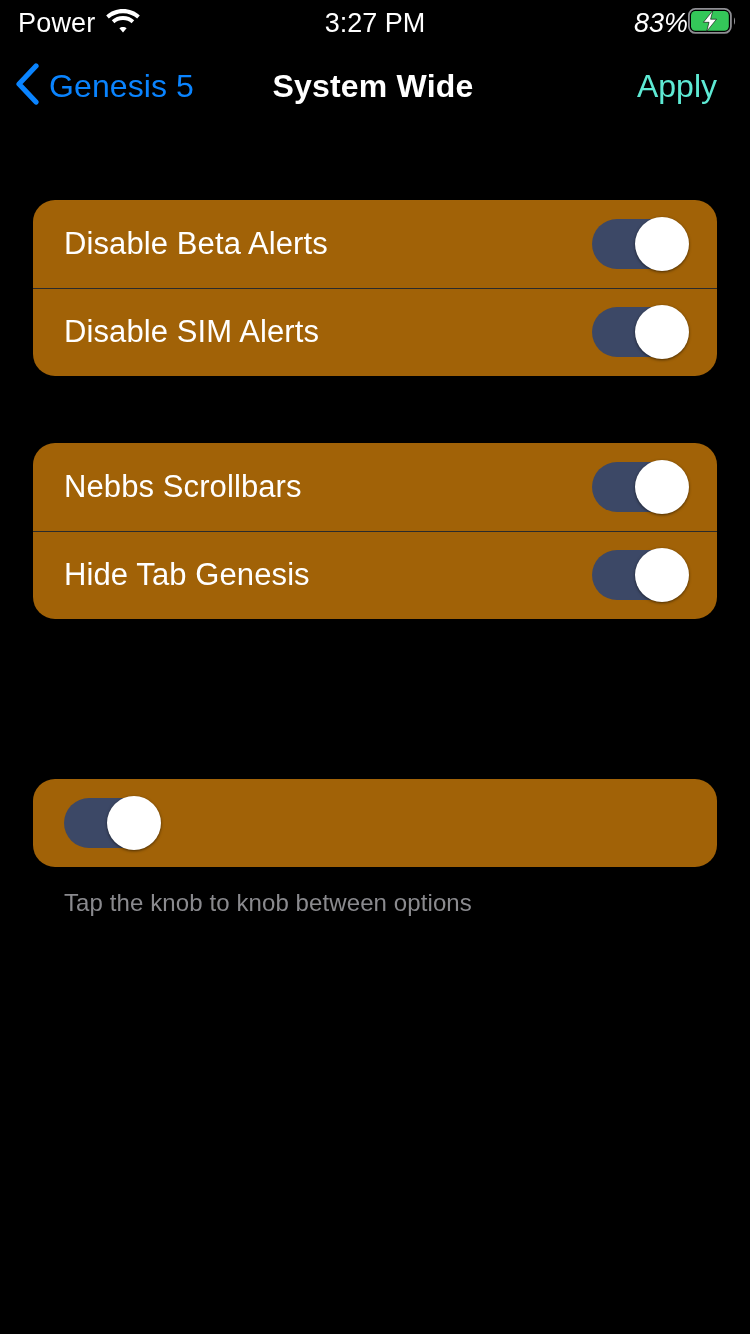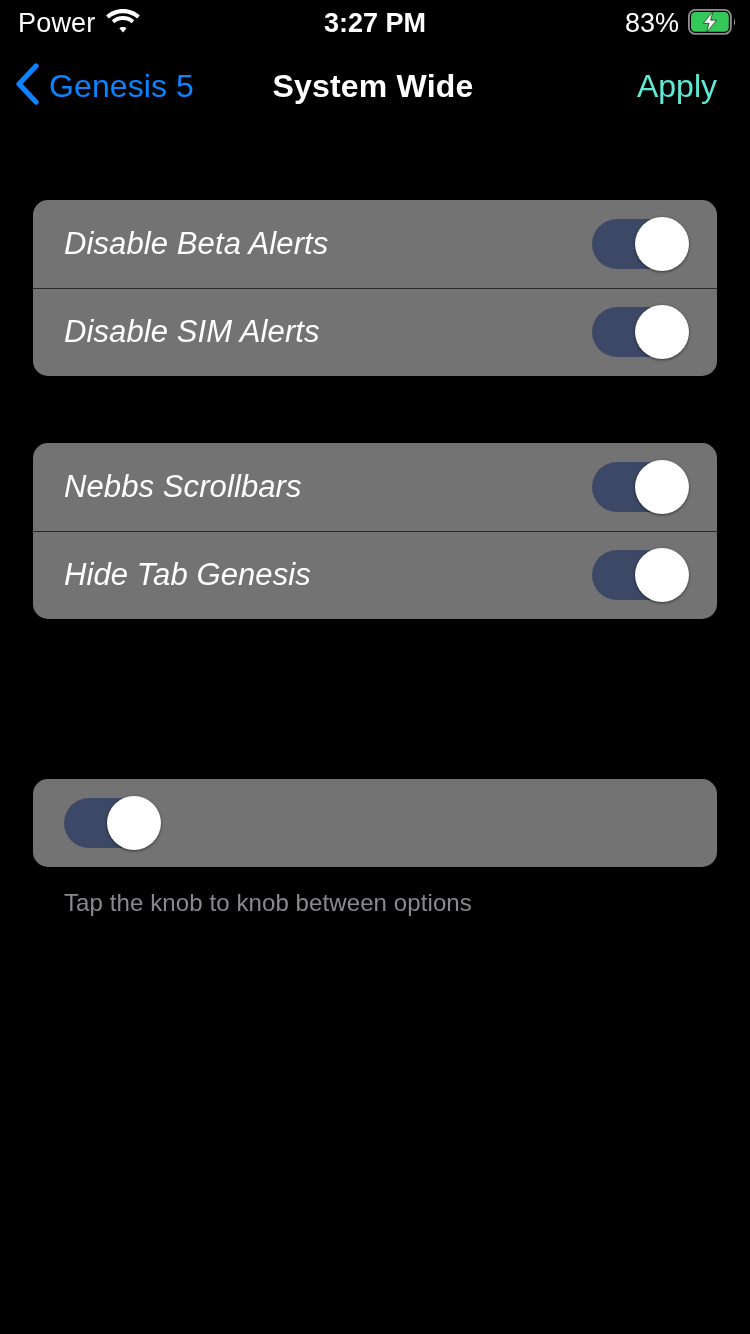--- a/index.html
+++ b/index.html
@@ -41,29 +41,29 @@
     font-size: 27px;
     letter-spacing: 0.2px;
     color: #ffffff;
   }
   .wifi-icon { display: block; }
   .status-center {
     position: absolute;
     left: 0; right: 0;
     text-align: center;
     font-size: 27px;
-    font-weight: bold;
+    font-weight: normal;
     color: #ffffff;
   }
   .status-right {
     position: absolute;
     right: 14px;
     display: flex;
-    align-items: flex-end;
-    gap: 9px;
+    align-items: flex-start;
+    font-style: italic;
   }
   .battery-pct {
     font-size: 27px;
     color: #ffffff;
   }
   .battery-icon { display: block; }
 
   
   .nav-bar {
     position: absolute;
@@ -115,24 +115,23 @@
     width: 750px;
     bottom: 0;
   }
 
   .group {
     position: absolute;
     left: 33px;
     width: 684px;
   }
   .card {
-    background: #737373;
-    border-radius: 15px;
+    background: #a16207;
+    border-radius: 22px;
     overflow: hidden;
-    font-style: italic;
   }
   .row {
     position: relative;
     height: 88px;
     display: flex;
     align-items: center;
     padding: 0 0 0 31px;
     cursor: pointer;
   }
   .row + .row::before {

